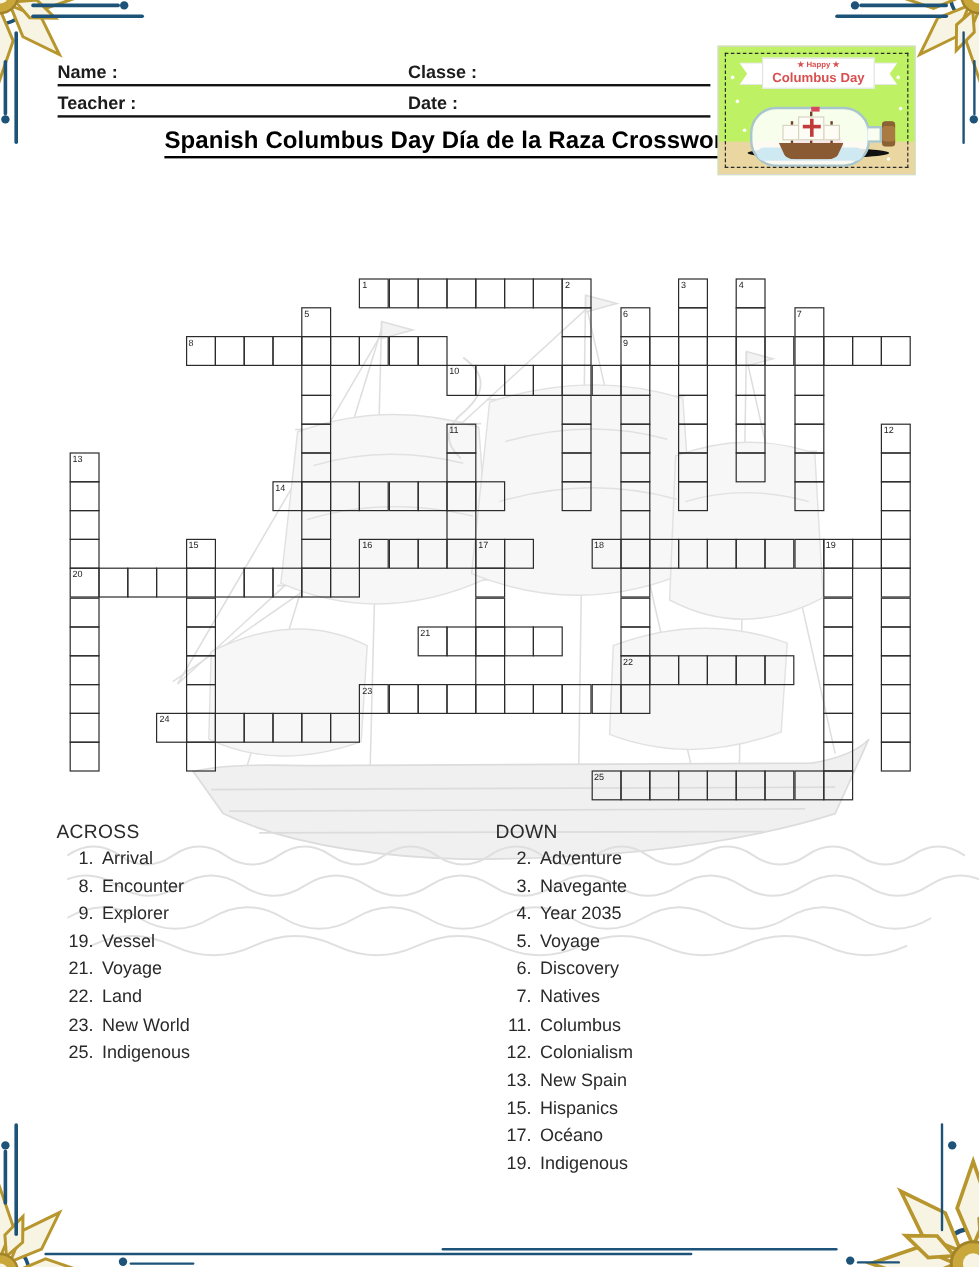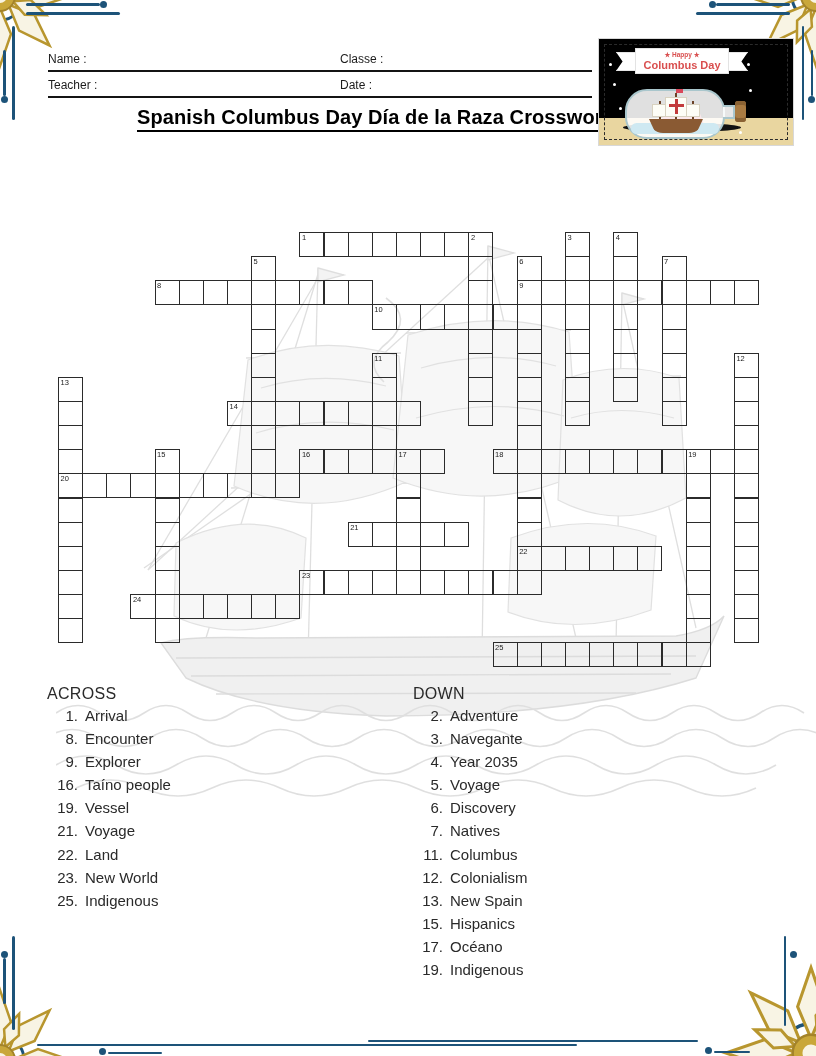--- a/index.html
+++ b/index.html
@@ -3,26 +3,26 @@
 <meta charset="utf-8">
 <style>
   html,body{margin:0;padding:0;background:#fff;}
   #page{position:relative;width:816px;height:1056px;background:#ffffff;overflow:hidden;
         font-family:"Liberation Sans",sans-serif;color:#1f1f1f;}
   
   .corner-svg{position:absolute;pointer-events:none;}
   .bluebar{position:absolute;background:#1d5379;border-radius:2px;}
   .bluedot{position:absolute;width:7px;height:7px;border-radius:50%;background:#1d5379;}
   
-  .fld-label{position:absolute;font-size:12px;color:#1c1c1c;}
+  .fld-label{position:absolute;font-size:15px;color:#1c1c1c;font-weight:bold;}
   .fld-line{position:absolute;height:1.6px;background:#141414;}
   #title{position:absolute;left:137px;top:106px;font-size:20px;font-weight:bold;color:#000;
          border-bottom:2px solid #000;padding-bottom:1px;letter-spacing:.1px;}
   
-  #badge{position:absolute;left:598px;top:38px;width:196px;height:108px;background:#000000;
+  #badge{position:absolute;left:598px;top:38px;width:165px;height:108px;background:#bef264;
          border:1px solid #d8d8d8;box-sizing:border-box;}
   #badge .sand{position:absolute;left:0;right:0;bottom:0;height:27px;background:#e9d6a0;}
   #badge .dash{position:absolute;left:5px;top:5px;right:5px;bottom:5px;border:1.5px dashed #2b2b2b;}
   #badge .shadow{position:absolute;left:24px;bottom:13px;width:118px;height:9px;border-radius:50%;background:#111;}
   #badge .stand{position:absolute;left:60px;bottom:18px;width:46px;height:15px;background:#d9475a;
                 clip-path:polygon(12% 0,88% 0,100% 100%,0 100%);}
   #badge .bottle{position:absolute;left:26px;top:50px;width:100px;height:50px;background:rgba(255,255,255,.88);
                  border:2px solid #a9c6cc;border-radius:22px;box-sizing:border-box;}
   #badge .bottle .water{position:absolute;left:4px;right:4px;bottom:3px;height:11px;background:#cfe9f2;border-radius:8px;}
   #badge .neck{position:absolute;left:124px;top:66px;width:12px;height:14px;background:rgba(255,255,255,.9);
@@ -510,24 +510,20 @@
       </li>
       <li>
         <span class="cn">8.</span>
         <span class="ct">Encounter</span>
       </li>
       <li>
         <span class="cn">9.</span>
         <span class="ct">Explorer</span>
       </li>
       <li>
-        <span class="cn">16.</span>
-        <span class="ct">Taíno people</span>
-      </li>
-      <li>
         <span class="cn">19.</span>
         <span class="ct">Vessel</span>
       </li>
       <li>
         <span class="cn">21.</span>
         <span class="ct">Voyage</span>
       </li>
       <li>
         <span class="cn">22.</span>
         <span class="ct">Land</span>

